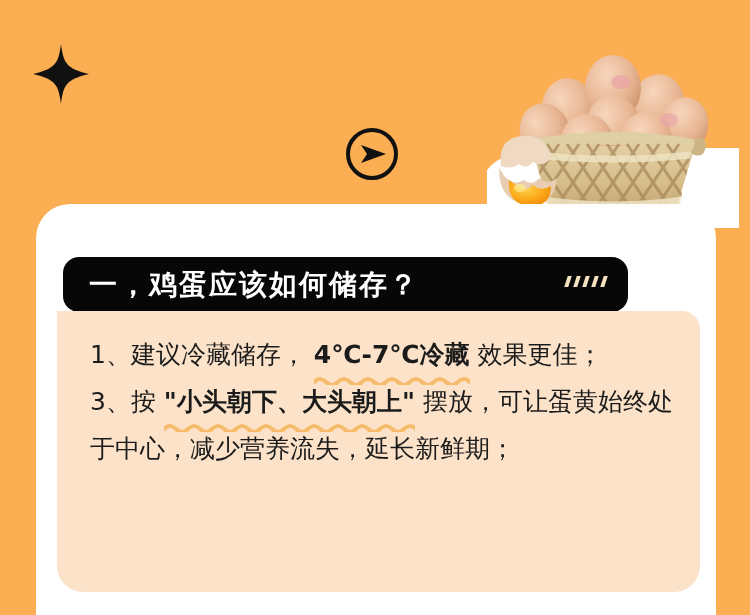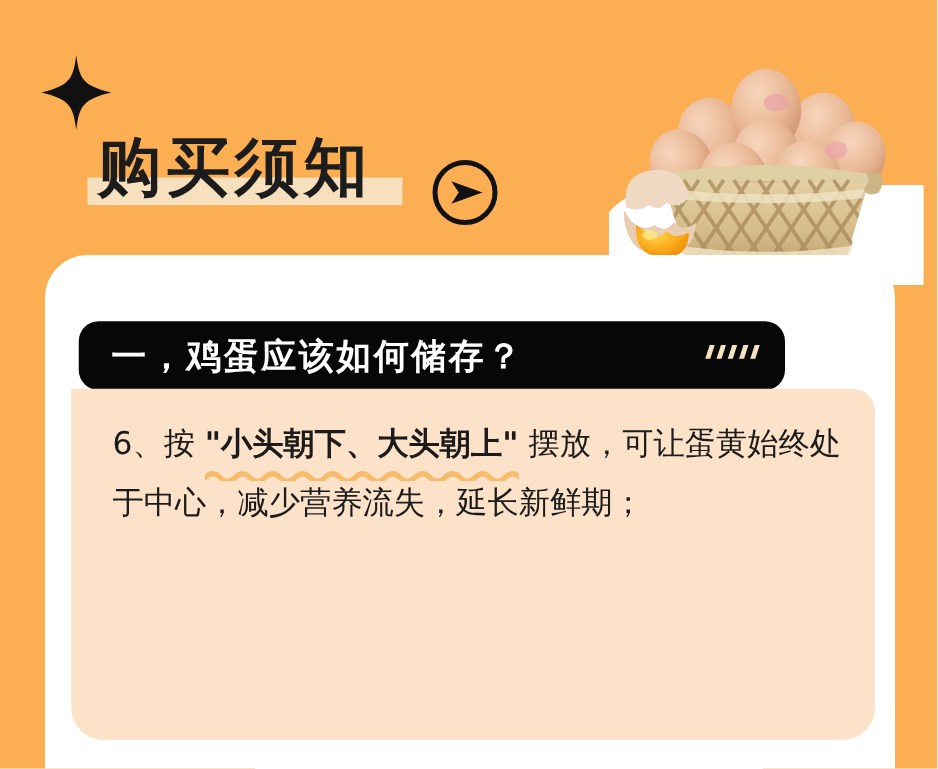--- a/index.html
+++ b/index.html
@@ -169,24 +169,20 @@
 <div class="poster">
 
   <div class="header">
 
     <div class="sparkle-icon">
       <svg width="56" height="60" viewBox="0 0 56 60">
         <path d="M28 0 C30.5 19 33 24.5 56 30 C33 35.5 30.5 41 28 60 C25.5 41 23 35.5 0 30 C23 24.5 25.5 19 28 0 Z" fill="#111111"></path>
       </svg>
     </div>
 
-    <div class="title-wrap">
-      <div class="title-highlight"></div>
-      <div class="title-text">购买须知</div>
-    </div>
 
     <div class="arrow-icon">
       <svg width="56" height="56" viewBox="0 0 56 56">
         <circle cx="28" cy="28" r="24" fill="none" stroke="#111111" stroke-width="4"></circle>
         <path d="M17 19 L42 28 L17 37 L23 28 Z" fill="#111111"></path>
       </svg>
     </div>
 
     <div class="egg-photo">
       <svg width="252" height="180" viewBox="0 0 252 180">
@@ -276,24 +272,36 @@
         <i></i>
         <i></i>
         <i></i>
         <i></i>
     </div>
   </div>
 
   <div class="body-panel">
     <div class="body-list">
 
-
-
       <div class="body-item">
-        <span>6、按</span>
+        <span>1、建议冷藏储存，</span>
+        <span class="em">
+          <span>4℃-7℃冷藏</span>
+          <span class="wave">
+            <svg width="190" height="9" viewBox="0 0 190 9" preserveAspectRatio="none">
+              <path d="M0 6 Q6 0 12 6 T24 6 T36 6 T48 6 T60 6 T72 6 T84 6 T96 6 T108 6 T120 6 T132 6 T144 6 T156 6 T168 6 T180 6 T192 6" fill="none" stroke="#f7bc6b" stroke-width="4" stroke-linecap="round"></path>
+            </svg>
+          </span>
+        </span>
+        <span>效果更佳；</span>
+      </div>
+
+
+      <div class="body-item">
+        <span>3、按</span>
         <span class="em">
           <span>"小头朝下、大头朝上"</span>
           <span class="wave">
             <svg width="260" height="9" viewBox="0 0 260 9" preserveAspectRatio="none">
               <path d="M0 6 Q6 0 12 6 T24 6 T36 6 T48 6 T60 6 T72 6 T84 6 T96 6 T108 6 T120 6 T132 6 T144 6 T156 6 T168 6 T180 6 T192 6 T204 6 T216 6 T228 6 T240 6 T252 6 T264 6" fill="none" stroke="#f7bc6b" stroke-width="4" stroke-linecap="round"></path>
             </svg>
           </span>
         </span>
         <span>摆放，可让蛋黄始终处于中心，减少营养流失，延长新鲜期；</span>
       </div>

